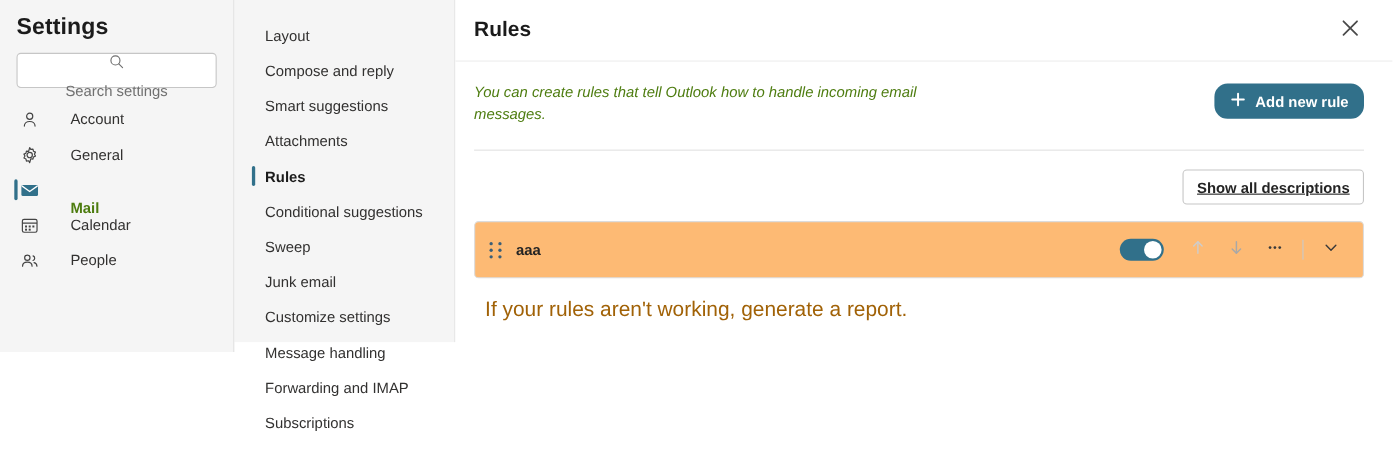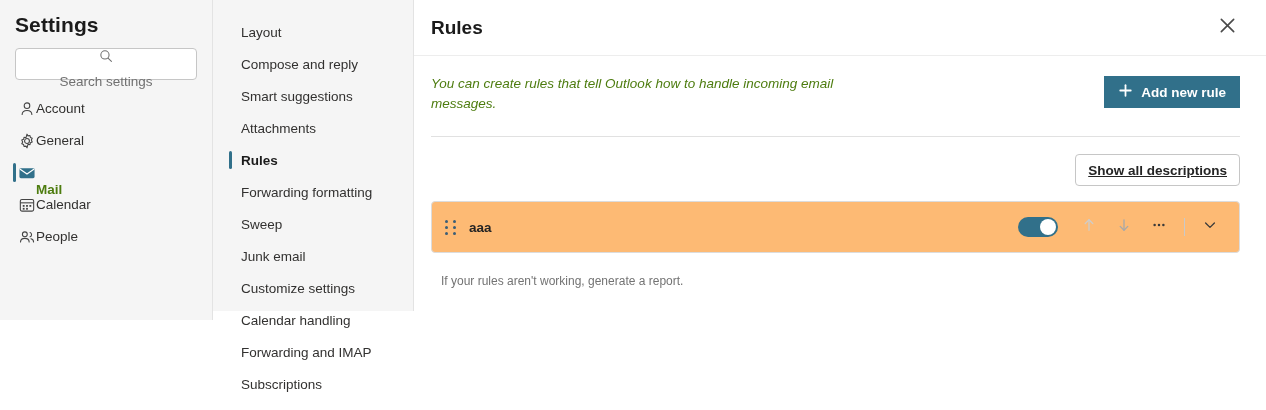--- a/index.html
+++ b/index.html
@@ -27,21 +27,21 @@
   .search-wrap { padding: 11px 15px 0 15px; }
   .search-box {
     height: 32px; background: #ffffff;
     border: 1px solid #c6c6c6; border-radius: 4px;
     display: flex; align-items: center; padding: 0 8px; gap: 7px; flex-direction: column;
   }
   .search-box .ph { font-size: 13.5px; color: #707070; }
   .rail-list { margin-top: 13px; }
   .rail-item {
     height: 32px; display: flex; align-items: center;
-    gap: 0; padding-left: 18px; position: relative;
+    gap: 28px; padding-left: 18px; position: relative;
     font-size: 13.5px; color: #323130; cursor: pointer;
   }
   .rail-item .ri-label { line-height: 1; }
   .rail-item.sel .ri-label { font-weight: 700; color: #4d7c0f; margin-top: 34px; }
   .rail-item.sel::before {
     content: ""; position: absolute; left: 13px; top: 6px;
     width: 3px; height: 19px; background: #31708a; border-radius: 2px;
   }
   .rail-icon { width: 18px; height: 18px; display: block; flex: 0 0 18px; }
 
@@ -78,21 +78,21 @@
   .desc-row {
     display: flex; align-items: flex-start; justify-content: space-between;
     padding: 18px 26px 0 17px;
   }
   .desc-text {
     font-size: 13.5px; line-height: 20px; color: #4d7c0f;
     max-width: 430px;
     font-style: italic;
   }
   .add-rule-btn {
-    background: #31708a; color: #ffffff; border: none; border-radius: 0;
+    background: #31708a; color: #ffffff; border: none; border-radius: 12px;
     height: 32px; padding: 0 14px; display: flex; align-items: center; gap: 8px;
     font-size: 13.5px; font-weight: 700;
     font-family: "Liberation Sans", sans-serif; cursor: pointer;
     flex: 0 0 auto; margin-top: 2px;
   }
   .hr-inset { height: 1px; background: #e1e1e1; margin: 22px 26px 0 17px; }
 
   .desc-toggle-row {
     display: flex; justify-content: flex-end;
     padding: 17px 26px 0 0;
@@ -126,21 +126,21 @@
     width: 16px; height: 16px; border-radius: 50%; background: #ffffff;
   }
   .icon-btn {
     width: 30px; height: 30px; display: flex; align-items: center;
     justify-content: center; cursor: pointer;
   }
   .sep { width: 1px; height: 18px; background: #c9c9c9; margin: 0 5px; }
 
   .report-line { padding: 18px 0 0 27px; }
   .report-link {
-    font-size: 12px; color: #737373; text-decoration: none; cursor: pointer; margin-top: 41px;
+    font-size: 19px; color: #a16207; text-decoration: none; cursor: pointer; margin-top: 41px;
   }
 </style>
 </head>
 <body>
 
 <div id="app">
 
   <div class="rail">
     <div class="rail-title">Settings</div>
 
@@ -228,33 +228,33 @@
     <div class="subnav-item">
         <span>Smart suggestions</span>
       </div>
     <div class="subnav-item">
         <span>Attachments</span>
       </div>
     <div class="subnav-item sel">
         <span>Rules</span>
       </div>
     <div class="subnav-item">
-        <span>Forwarding formatting</span>
+        <span>Conditional suggestions</span>
       </div>
     <div class="subnav-item">
         <span>Sweep</span>
       </div>
     <div class="subnav-item">
         <span>Junk email</span>
       </div>
     <div class="subnav-item">
         <span>Customize settings</span>
       </div>
     <div class="subnav-item">
-        <span>Calendar handling</span>
+        <span>Message handling</span>
       </div>
     <div class="subnav-item">
         <span>Forwarding and IMAP</span>
       </div>
     <div class="subnav-item">
         <span>Subscriptions</span>
       </div>
   </div>
 
   <div class="content">

